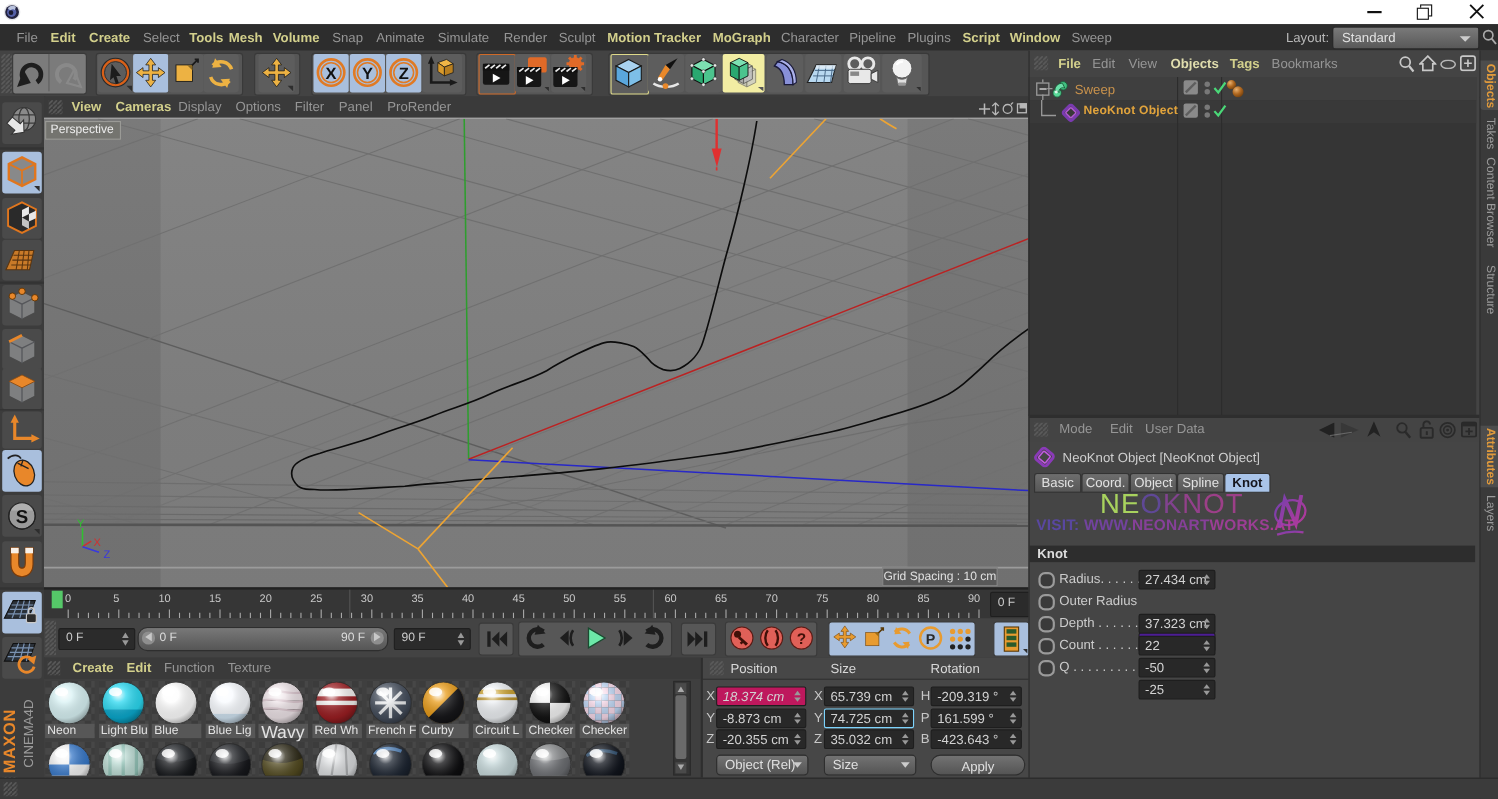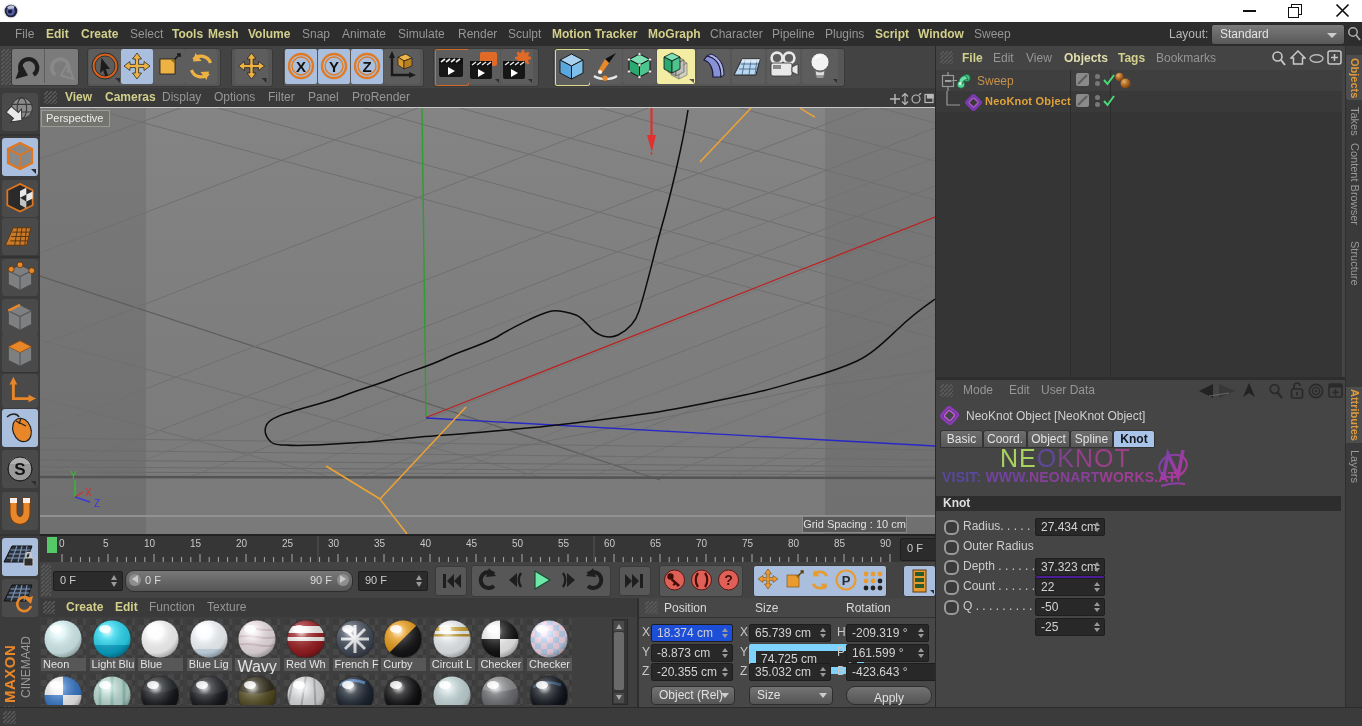--- a/index.html
+++ b/index.html
@@ -1520,21 +1520,21 @@
 <div id="coords" class="abs" style="left:637px;top:598px;width:298px;height:109px;background:#474747;border-left:2px solid #2e2e2e;">
   <svg class="abs" style="left:6px;top:3px" width="13" height="13">
       <rect width="13" height="13" fill="url(#grip)"></rect>
     </svg>
   <span class="abs" style="left:25px;top:3px;font-size:12px;color:#d8d8d8;">Position</span>
   <span class="abs" style="left:116px;top:3px;font-size:12px;color:#d8d8d8;">Size</span>
   <span class="abs" style="left:207px;top:3px;font-size:12px;color:#d8d8d8;">Rotation</span>
   <div class="abs" style="left:0;top:19px;width:298px;height:1px;background:#303030;"></div>
   <div id="coordrows">
       <span class="abs" style="left:3px;top:27px;font-size:12px;color:#c8c8c8;">X</span>
-      <div class="abs" style="left:12px;top:26px;width:80px;height:16px;background:#1d4ed8;border:1px solid #1e1e1e;border-radius:2px;">
+      <div class="abs" style="left:12px;top:26px;width:80px;height:16px;background:#be185d;border:1px solid #1e1e1e;border-radius:2px;font-style:italic;">
         <span class="abs" style="left:5px;top:1px;font-size:12px;color:#d2d2d2;">18.374 cm</span>
         <div class="abs" style="right:4px;top:3px;width:0;height:0;border-left:3px solid transparent;border-right:3px solid transparent;border-bottom:4.5px solid #999;"></div>
         <div class="abs" style="right:4px;top:9px;width:0;height:0;border-left:3px solid transparent;border-right:3px solid transparent;border-top:4.5px solid #999;"></div>
       </div>
       <span class="abs" style="left:101px;top:27px;font-size:12px;color:#c8c8c8;">X</span>
       <div class="abs" style="left:110px;top:26px;width:80px;height:16px;background:#282828;border:1px solid #1e1e1e;border-radius:2px;">
         <span class="abs" style="left:5px;top:1px;font-size:12px;color:#d2d2d2;">65.739 cm</span>
         <div class="abs" style="right:4px;top:3px;width:0;height:0;border-left:3px solid transparent;border-right:3px solid transparent;border-bottom:4.5px solid #999;"></div>
         <div class="abs" style="right:4px;top:9px;width:0;height:0;border-left:3px solid transparent;border-right:3px solid transparent;border-top:4.5px solid #999;"></div>
       </div>
@@ -1544,21 +1544,21 @@
         <div class="abs" style="right:4px;top:3px;width:0;height:0;border-left:3px solid transparent;border-right:3px solid transparent;border-bottom:4.5px solid #999;"></div>
         <div class="abs" style="right:4px;top:9px;width:0;height:0;border-left:3px solid transparent;border-right:3px solid transparent;border-top:4.5px solid #999;"></div>
       </div>
       <span class="abs" style="left:3px;top:46.5px;font-size:12px;color:#c8c8c8;">Y</span>
       <div class="abs" style="left:12px;top:45.5px;width:80px;height:16px;background:#282828;border:1px solid #1e1e1e;border-radius:2px;">
         <span class="abs" style="left:5px;top:1px;font-size:12px;color:#d2d2d2;">-8.873 cm</span>
         <div class="abs" style="right:4px;top:3px;width:0;height:0;border-left:3px solid transparent;border-right:3px solid transparent;border-bottom:4.5px solid #999;"></div>
         <div class="abs" style="right:4px;top:9px;width:0;height:0;border-left:3px solid transparent;border-right:3px solid transparent;border-top:4.5px solid #999;"></div>
       </div>
       <span class="abs" style="left:101px;top:46.5px;font-size:12px;color:#c8c8c8;">Y</span>
-      <div class="abs" style="left:110px;top:45.5px;width:80px;height:16px;background:#282828;border:7px solid #7dd3fc;border-radius:2px;padding-left:21px;">
+      <div class="abs" style="left:110px;top:45.5px;width:80px;height:16px;background:#282828;border:1px solid #7dd3fc;border-radius:2px;">
         <span class="abs" style="left:5px;top:1px;font-size:12px;color:#d2d2d2;">74.725 cm</span>
         <div class="abs" style="right:4px;top:3px;width:0;height:0;border-left:3px solid transparent;border-right:3px solid transparent;border-bottom:4.5px solid #999;"></div>
         <div class="abs" style="right:4px;top:9px;width:0;height:0;border-left:3px solid transparent;border-right:3px solid transparent;border-top:4.5px solid #999;"></div>
       </div>
       <span class="abs" style="left:198px;top:46.5px;font-size:12px;color:#c8c8c8;">P</span>
       <div class="abs" style="left:207px;top:45.5px;width:81px;height:16px;background:#282828;border:1px solid #1e1e1e;border-radius:2px;">
         <span class="abs" style="left:5px;top:1px;font-size:12px;color:#d2d2d2;">161.599 °</span>
         <div class="abs" style="right:4px;top:3px;width:0;height:0;border-left:3px solid transparent;border-right:3px solid transparent;border-bottom:4.5px solid #999;"></div>
         <div class="abs" style="right:4px;top:9px;width:0;height:0;border-left:3px solid transparent;border-right:3px solid transparent;border-top:4.5px solid #999;"></div>
       </div>
@@ -1568,21 +1568,21 @@
         <div class="abs" style="right:4px;top:3px;width:0;height:0;border-left:3px solid transparent;border-right:3px solid transparent;border-bottom:4.5px solid #999;"></div>
         <div class="abs" style="right:4px;top:9px;width:0;height:0;border-left:3px solid transparent;border-right:3px solid transparent;border-top:4.5px solid #999;"></div>
       </div>
       <span class="abs" style="left:101px;top:66px;font-size:12px;color:#c8c8c8;">Z</span>
       <div class="abs" style="left:110px;top:65px;width:80px;height:16px;background:#282828;border:1px solid #1e1e1e;border-radius:2px;">
         <span class="abs" style="left:5px;top:1px;font-size:12px;color:#d2d2d2;">35.032 cm</span>
         <div class="abs" style="right:4px;top:3px;width:0;height:0;border-left:3px solid transparent;border-right:3px solid transparent;border-bottom:4.5px solid #999;"></div>
         <div class="abs" style="right:4px;top:9px;width:0;height:0;border-left:3px solid transparent;border-right:3px solid transparent;border-top:4.5px solid #999;"></div>
       </div>
       <span class="abs" style="left:198px;top:66px;font-size:12px;color:#c8c8c8;">B</span>
-      <div class="abs" style="left:207px;top:65px;width:81px;height:16px;background:#282828;border:1px solid #1e1e1e;border-radius:2px;padding-left:42px;">
+      <div class="abs" style="left:207px;top:65px;width:81px;height:16px;background:#282828;border:1px solid #1e1e1e;border-radius:2px;">
         <span class="abs" style="left:5px;top:1px;font-size:12px;color:#d2d2d2;">-423.643 °</span>
         <div class="abs" style="right:4px;top:3px;width:0;height:0;border-left:3px solid transparent;border-right:3px solid transparent;border-bottom:4.5px solid #999;"></div>
         <div class="abs" style="right:4px;top:9px;width:0;height:0;border-left:3px solid transparent;border-right:3px solid transparent;border-top:4.5px solid #999;"></div>
       </div>
     </div>
 
   <div class="abs" style="left:12px;top:88px;width:82px;height:17px;background:linear-gradient(#737373,#545454);border:1px solid #2e2e2e;border-radius:4px;">
     <span class="abs" style="left:7px;top:1px;font-size:12px;color:#e0e0e0;">Object (Rel)</span>
     <div class="abs" style="right:5px;top:6px;width:0;height:0;border-left:4.5px solid transparent;border-right:4.5px solid transparent;border-top:5.5px solid #ccc;"></div>
   </div>

